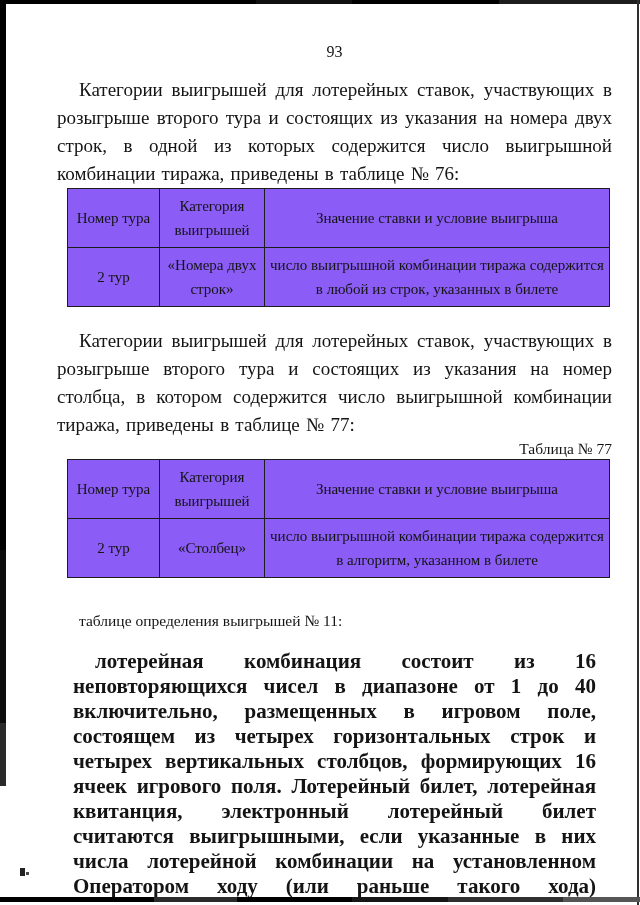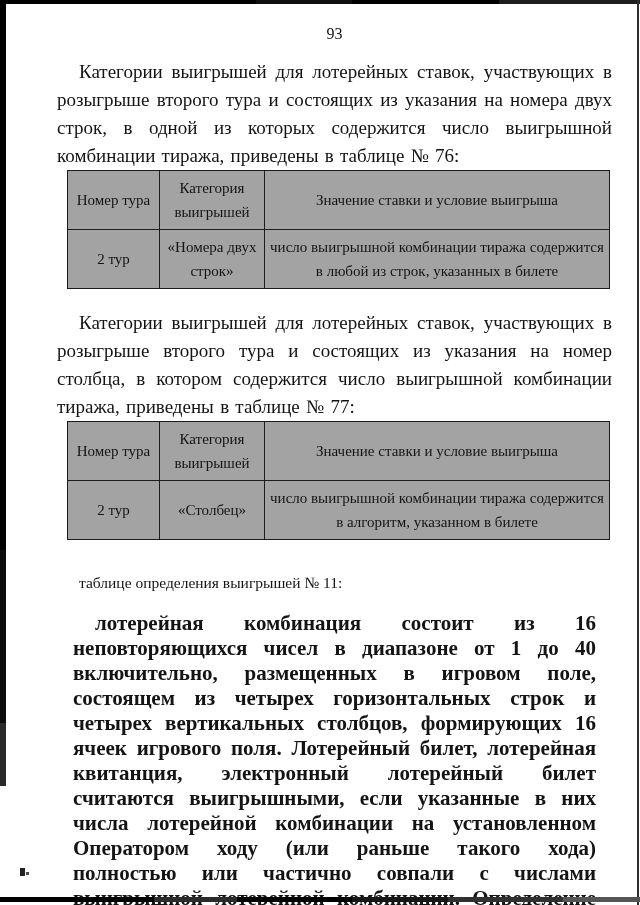--- a/index.html
+++ b/index.html
@@ -6,21 +6,21 @@
   body {
     width: 640px; height: 905px;
     background: #ffffff;
     position: relative;
     overflow: hidden;
     font-family: "Liberation Serif", "DejaVu Serif", serif;
     color: #141414;
   }
   .page {
     position: absolute; inset: 0;
-    padding: 24px 28px 0 57px;
+    padding: 42px 28px 0 57px;
     box-sizing: border-box;
   }
   .page-number {
     text-align: center;
     font-size: 16px;
     line-height: 20px;
   }
   .para {
     margin: 0;
     font-size: 19px;
@@ -34,21 +34,21 @@
   .caption {
     text-align: right;
     font-size: 15.5px;
     line-height: 20px;
   }
   table.doc-table {
     border-collapse: collapse;
     table-layout: fixed;
     margin-left: 10px;
     width: 543px;
-    background: #a3a3a3;
+    background: #8b5cf6;
   }
   table.doc-table col.c1 { width: 92px; }
   table.doc-table col.c2 { width: 105px; }
   table.doc-table th, table.doc-table td {
     border: 1.8px solid #1c1c1c;
     font-weight: normal;
     font-size: 15px;
     line-height: 24px;
     text-align: center;
     vertical-align: middle;
@@ -129,20 +129,21 @@
       <tr>
         <td>2 тур</td>
         <td>«Номера двух строк»</td>
         <td>число выигрышной комбинации тиража содержится в любой из строк, указанных в билете</td>
       </tr>
     </tbody>
   </table>
 
   <p class="para second">Категории выигрышей для лотерейных ставок, участвующих в розыгрыше второго тура и состоящих из указания на номер столбца, в котором содержится число выигрышной комбинации тиража, приведены в таблице № 77:</p>
 
+  <div class="caption">Таблица № 77</div>
 
   <table class="doc-table">
     <colgroup>
         <col class="c1">
         <col class="c2">
         <col class="c3">
       </colgroup>
     <tbody>
       <tr>
         <th>Номер тура</th>

